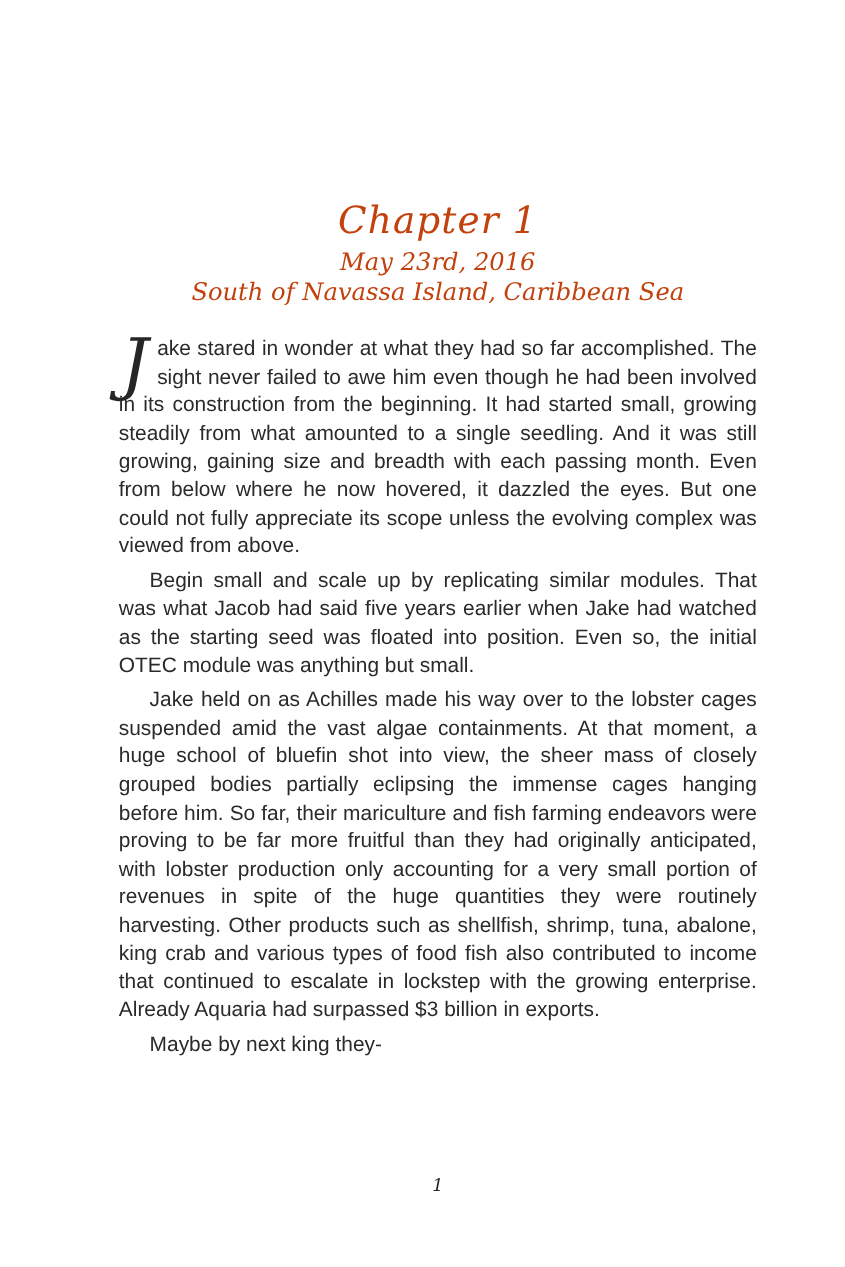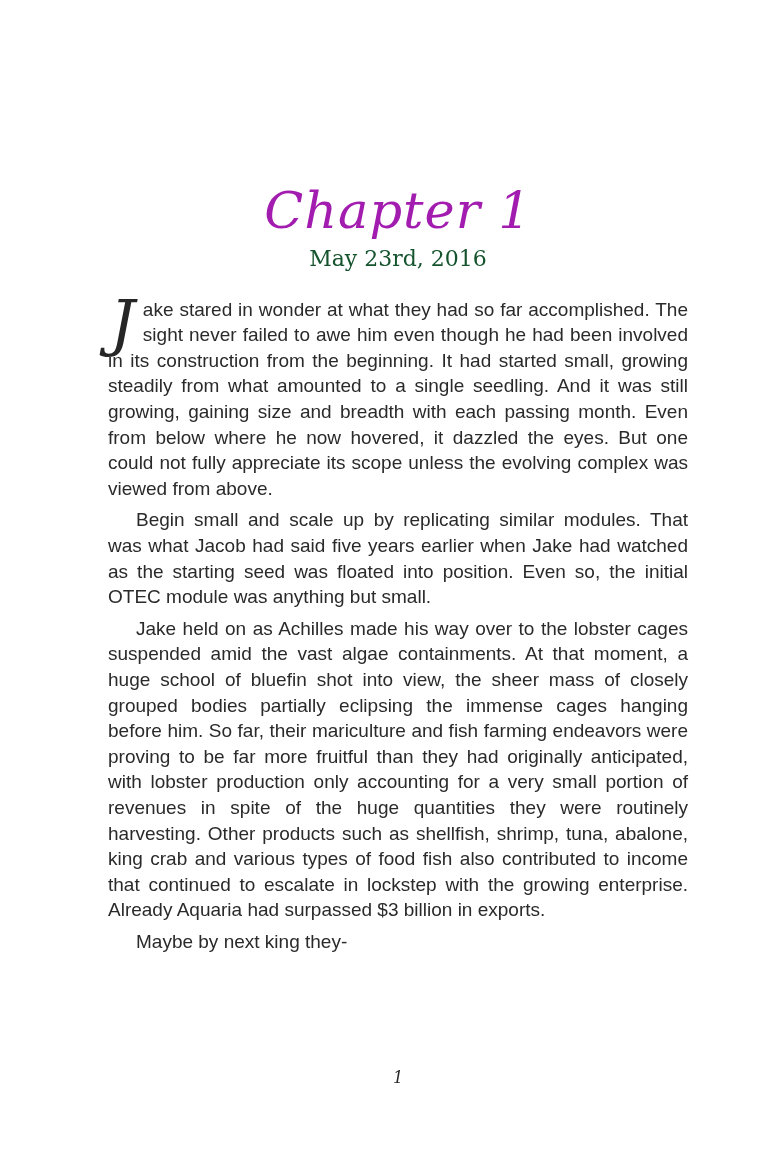--- a/index.html
+++ b/index.html
@@ -20,32 +20,33 @@
     position: absolute;
     left: 108px;
     top: 0;
     width: 580px;
   }
   .chapter-title {
     margin-top: 182px;
     text-align: center;
     font-family: "DejaVu Serif", serif;
     font-style: italic;
-    font-size: 51px;
+    font-size: 34px;
     line-height: 1.15;
-    color: #a21caf;
+    color: #c2410c;
     letter-spacing: 1px;
   }
   .chapter-subtitles {
     margin-top: 4px;
     text-align: center;
     font-family: "DejaVu Serif", serif;
+    font-style: italic;
     font-size: 22px;
     line-height: 28px;
-    color: #14532d;
+    color: #c2410c;
   }
   .body-text {
     margin-top: 24px;
     font-size: 19px;
     line-height: 25.6px;
     text-align: justify;
     color: #2a2a2a;
   }
   .body-text p {
     margin: 0 0 6px 0;
@@ -81,20 +82,21 @@
 </head>
 <body>
 
 <div class="page">
   <div class="content">
 
     <div class="chapter-title">Chapter 1</div>
 
     <div class="chapter-subtitles">
       <div>May 23rd, 2016</div>
+      <div>South of Navassa Island, Caribbean Sea</div>
     </div>
 
     <div class="body-text">
 
     <p><span class="drop-cap">J</span><span>ake stared in wonder at what they had so far accomplished. The sight never failed to awe him even though he had been involved in its construction from the beginning. It had started small, growing steadily from what amounted to a single seedling. And it was still growing, gaining size and breadth with each passing month. Even from below where he now hovered, it dazzled the eyes. But one could not fully appreciate its scope unless the evolving complex was viewed from above.</span></p>
         <p class="indent"><span>Begin small and scale up by replicating similar modules. That was what Jacob had said five years earlier when Jake had watched as the starting seed was floated into position. Even so, the initial OTEC module was anything but small.</span></p>
         <p class="indent"><span>Jake held on as Achilles made his way over to the lobster cages suspended amid the vast algae containments. At that moment, a huge school of bluefin shot into view, the sheer mass of closely grouped bodies partially eclipsing the immense cages hanging before him. So far, their mariculture and fish farming endeavors were proving to be far more fruitful than they had originally anticipated, with lobster production only accounting for a very small portion of revenues in spite of the huge quantities they were routinely harvesting. Other products such as shellfish, shrimp, tuna, abalone, king crab and various types of food fish also contributed to income that continued to escalate in lockstep with the growing enterprise. Already </span><span class="seg-italic">Aquaria</span><span> had surpassed $3 billion in exports.</span></p>
         <p class="indent"><span>Maybe by next king they-</span></p>
       </div>
 

